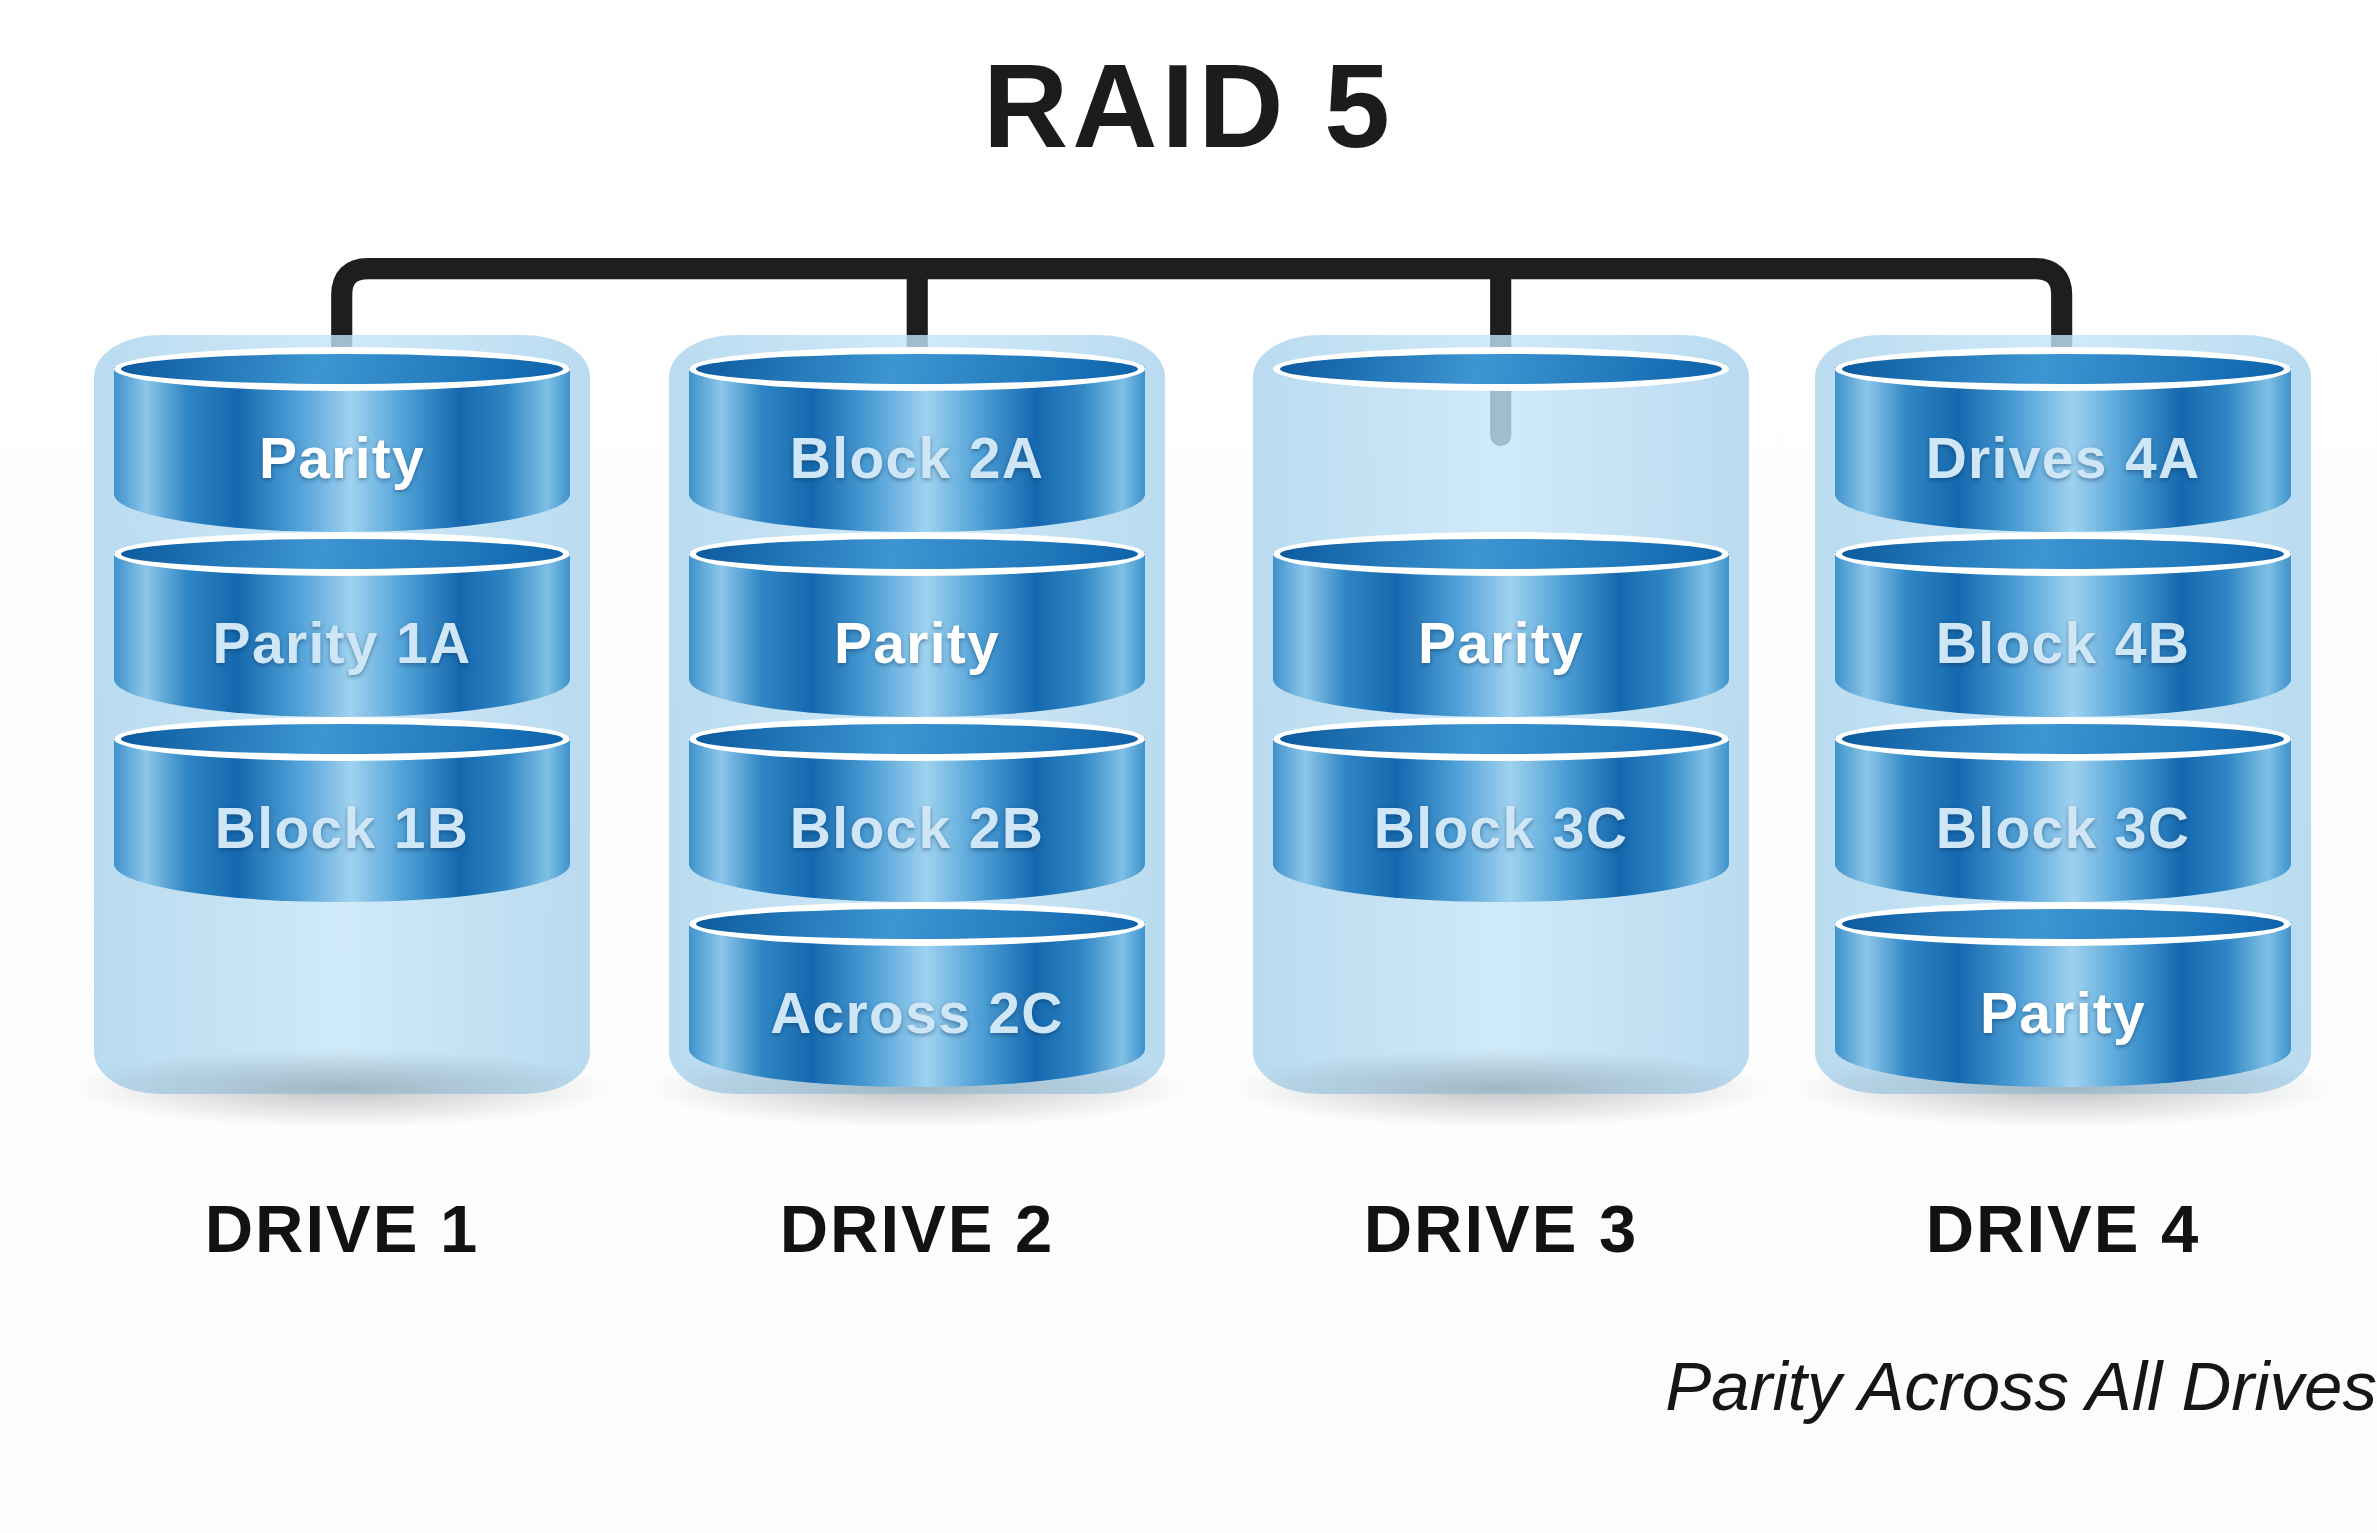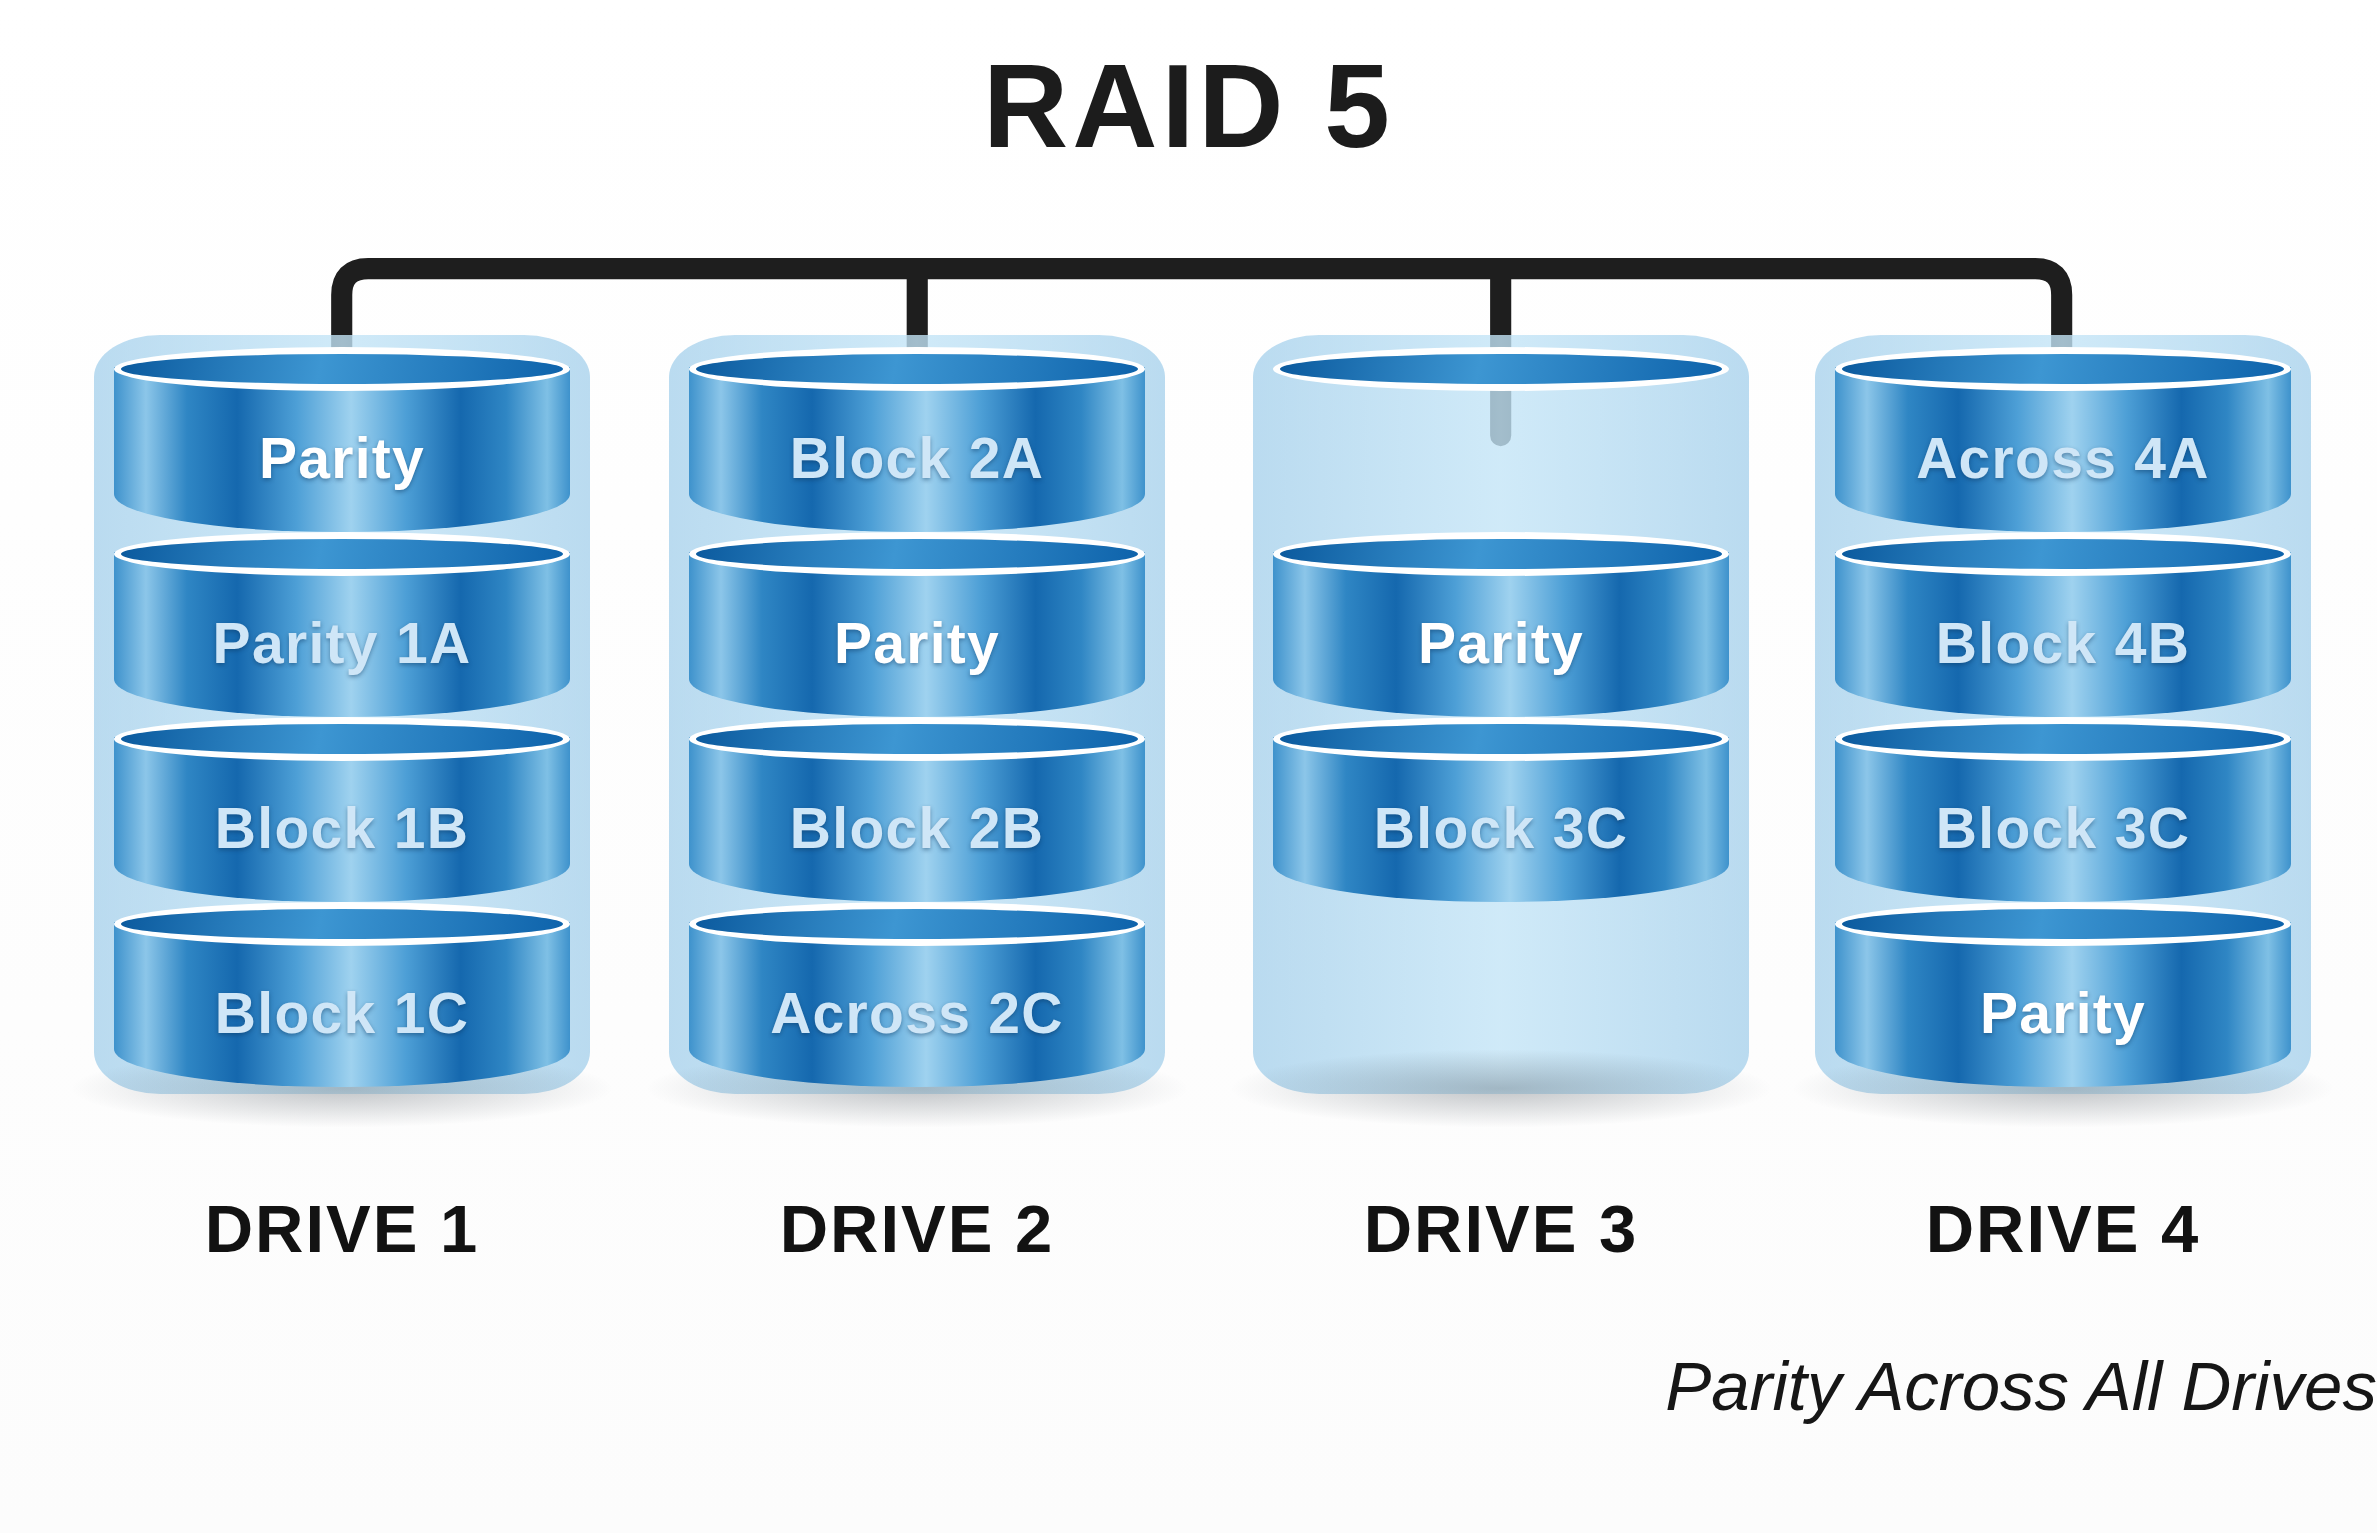--- a/index.html
+++ b/index.html
@@ -86,26 +86,20 @@
         <div class="seg-body">
           <div class="seg-label">Parity 1A</div>
         </div>
       </div>
       <div class="segment">
         <div class="seg-rim"></div>
         <div class="seg-body">
           <div class="seg-label">Block 1B</div>
         </div>
       </div>
-      <div class="segment">
-        <div class="seg-rim"></div>
-        <div class="seg-body">
-          <div class="seg-label">Block 1C</div>
-        </div>
-      </div>
     </div>
     <div class="drive-label">DRIVE 1</div>
   </div>
 
   <div class="drive d2">
     <div class="stack">
       <div class="backdrop"></div>
       <div class="shadow"></div>
       <div class="segment">
         <div class="seg-rim"></div>
@@ -158,21 +152,21 @@
     <div class="drive-label">DRIVE 3</div>
   </div>
 
   <div class="drive d4">
     <div class="stack">
       <div class="backdrop"></div>
       <div class="shadow"></div>
       <div class="segment">
         <div class="seg-rim"></div>
         <div class="seg-body">
-          <div class="seg-label">Across 4A</div>
+          <div class="seg-label">Drives 4A</div>
         </div>
       </div>
       <div class="segment">
         <div class="seg-rim"></div>
         <div class="seg-body">
           <div class="seg-label">Block 4B</div>
         </div>
       </div>
       <div class="segment">
         <div class="seg-rim"></div>

